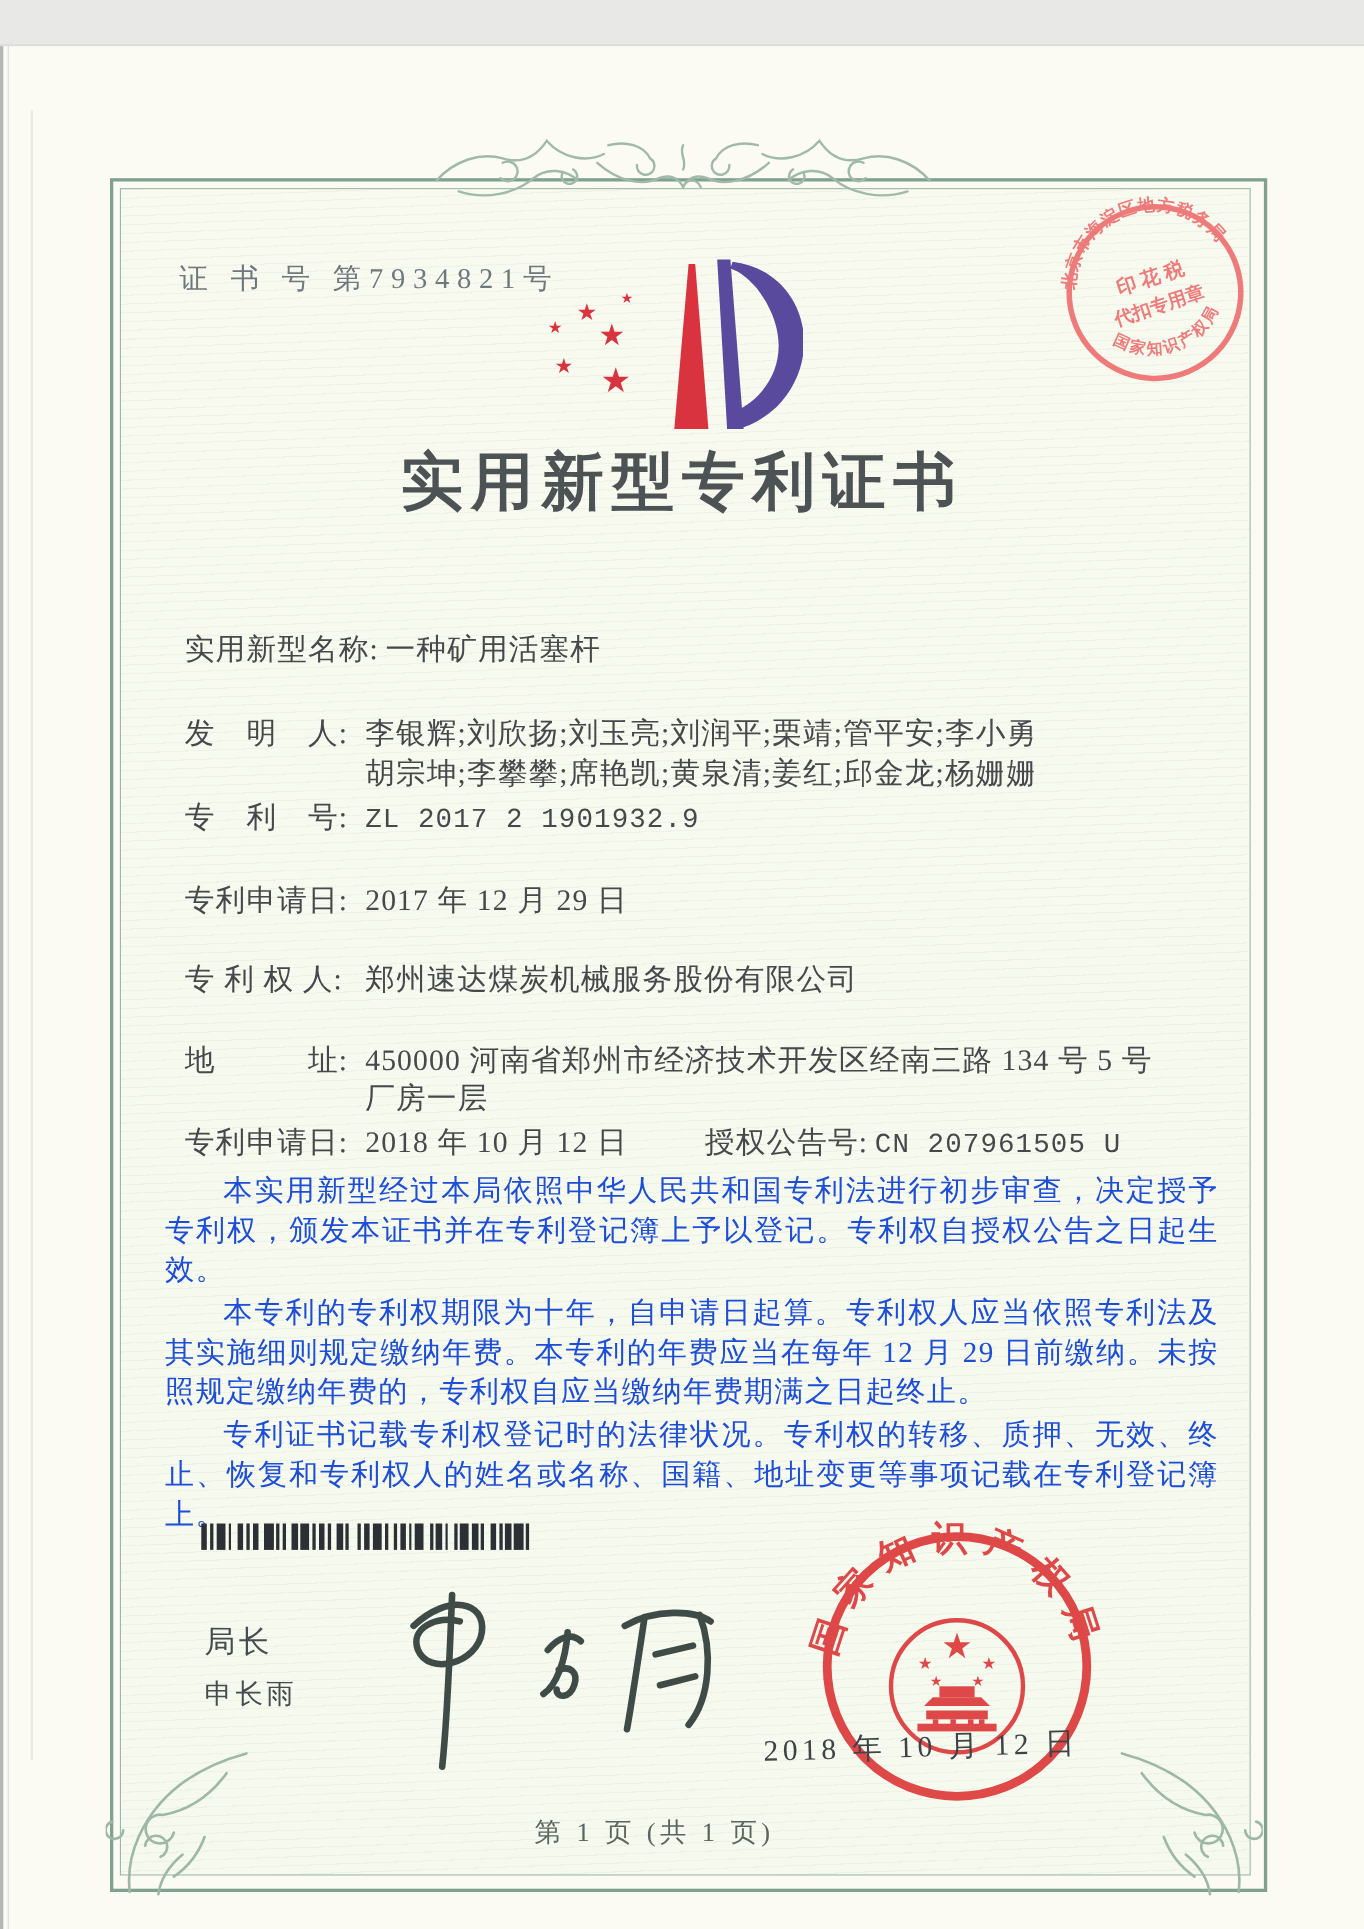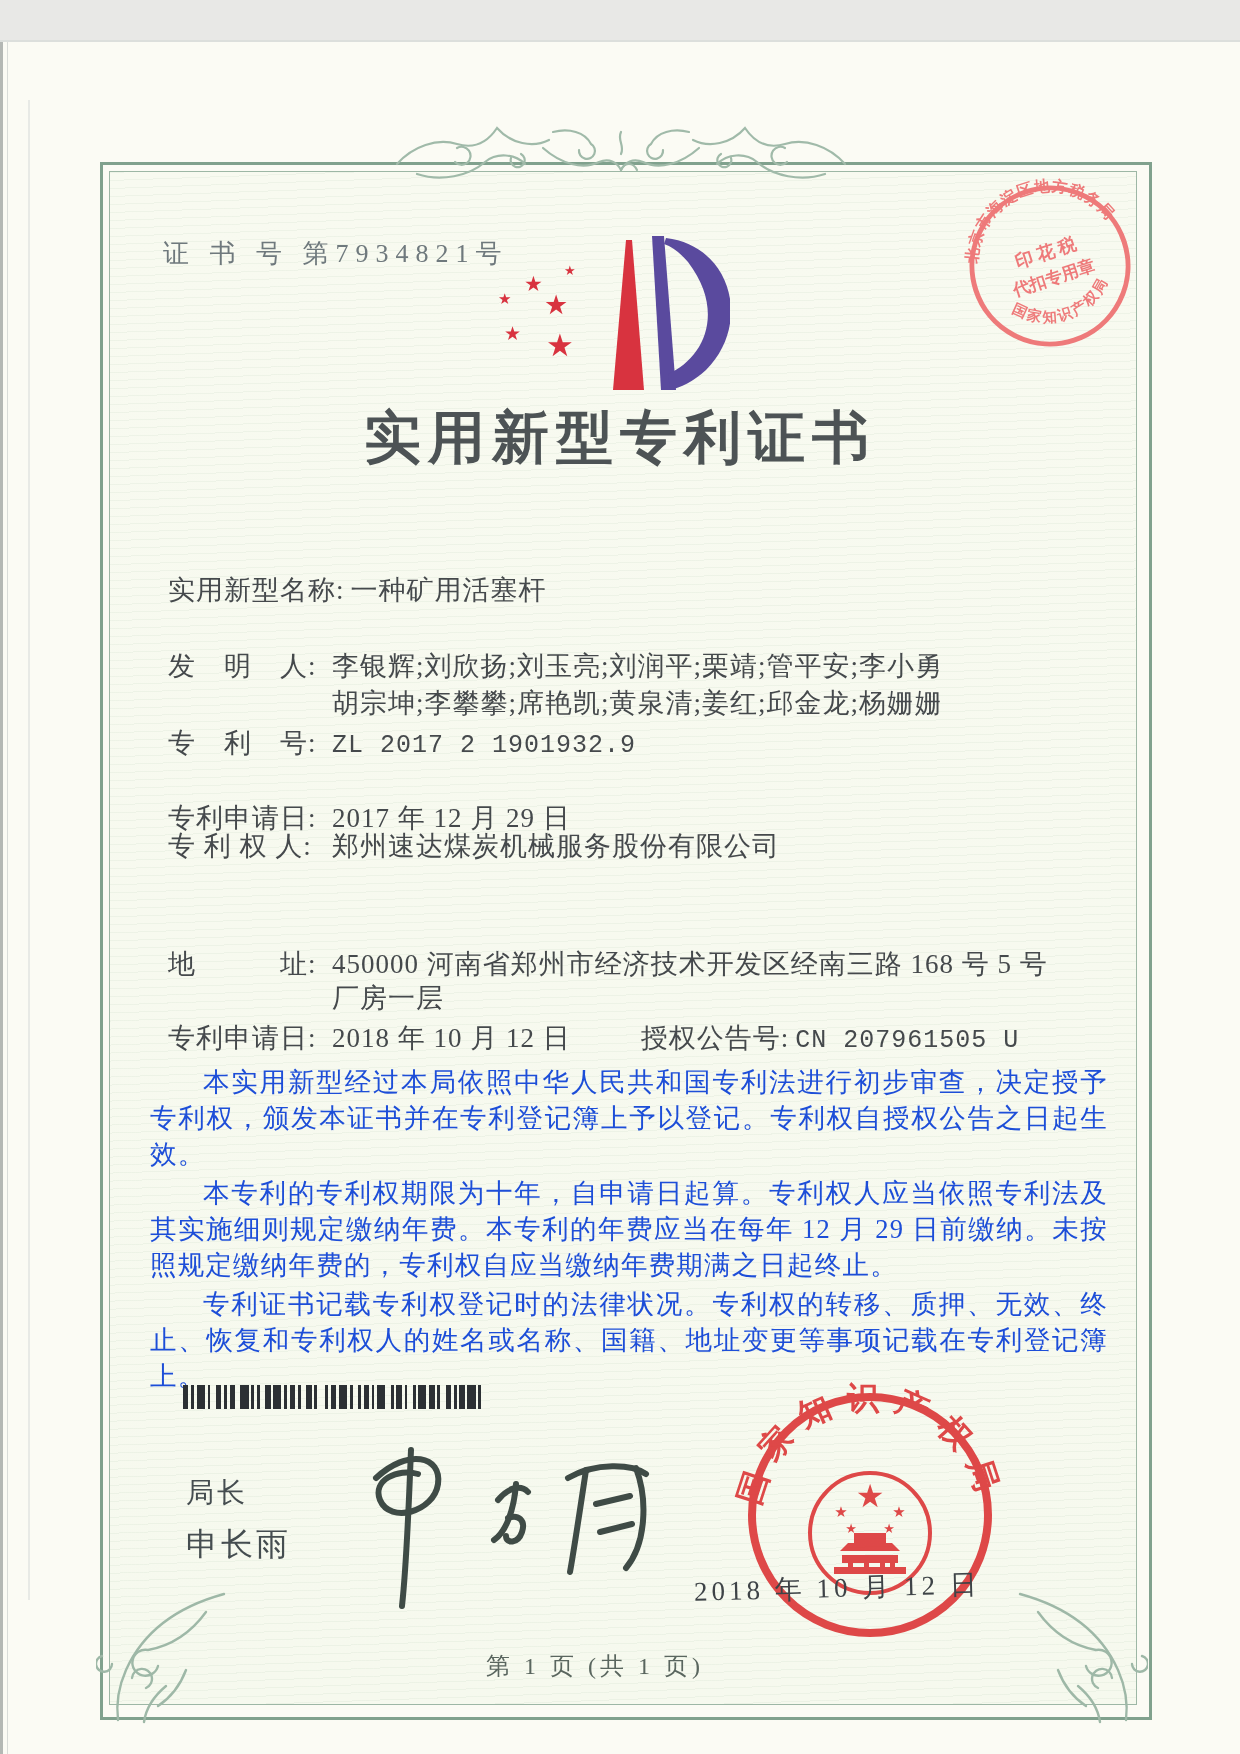--- a/index.html
+++ b/index.html
@@ -33,21 +33,21 @@
   .mono{font-family:"Liberation Mono","DejaVu Sans Mono",monospace;font-size:25px;}
   .cont{position:absolute;left:332px;white-space:nowrap;font-size:27px;color:#45494c;letter-spacing:1px;}
   
   .paras{position:absolute;left:150px;top:1024px;width:958px;font-size:26.5px;line-height:36px;
          text-align:justify;color:#1d4ed8;letter-spacing:1.2px;}
   .paras p{margin:0 0 3px 0;text-indent:2em;}
   
   .barcode{position:absolute;left:183px;top:1345px;width:304px;height:24px;font-size:0;white-space:nowrap;}
   
   .sig-title{position:absolute;left:186px;top:1434px;font-size:28px;color:#454d50;letter-spacing:3px;}
-  .sig-name{position:absolute;left:186px;top:1483px;font-size:32px;color:#454d50;letter-spacing:3px;}
+  .sig-name{position:absolute;left:186px;top:1483px;font-size:25px;color:#454d50;letter-spacing:3px;}
   .sig-svg{position:absolute;left:348px;top:1398px;}
   
   .seal-big{position:absolute;left:730px;top:1335px;}
   .seal-date{position:absolute;left:694px;top:1530px;font-size:27px;color:#3e4347;
              letter-spacing:4px;transform:rotate(-1.5deg);}
   .tax-stamp{position:absolute;left:962px;top:138px;transform:rotate(-18deg);}
   .footer{position:absolute;left:0;top:1610px;width:1190px;text-align:center;
           font-size:24px;color:#5a665f;letter-spacing:4px;}
   .ornament{position:absolute;}
 </style>
@@ -137,25 +137,25 @@
   <div class="row" style="top:608px">
     <span class="lbl">发　明　人:</span><span class="val">李银辉;刘欣扬;刘玉亮;刘润平;栗靖;管平安;李小勇</span>
   </div>
   <div class="cont" style="top:645px">胡宗坤;李攀攀;席艳凯;黄泉清;姜红;邱金龙;杨姗姗</div>
   <div class="row" style="top:685px">
     <span class="lbl">专　利　号:</span><span class="val mono">ZL 2017 2 1901932.9</span>
   </div>
   <div class="row" style="top:760px">
     <span class="lbl">专利申请日:</span><span class="val">2017 年 12 月 29 日</span>
   </div>
-  <div class="row" style="top:788px">
+  <div class="row" style="top:832px">
     <span class="lbl">专 利 权 人:</span><span class="val">郑州速达煤炭机械服务股份有限公司</span>
   </div>
   <div class="row" style="top:906px">
-    <span class="lbl">地　　　址:</span><span class="val">450000  河南省郑州市经济技术开发区经南三路 168 号 5 号</span>
+    <span class="lbl">地　　　址:</span><span class="val">450000  河南省郑州市经济技术开发区经南三路 134 号 5 号</span>
   </div>
   <div class="cont" style="top:940px">厂房一层</div>
   <div class="row" style="top:980px">
     <span class="lbl">专利申请日:</span><span class="val">2018 年 10 月 12 日</span><span class="lbl2">授权公告号:</span><span class="val mono">CN 207961505 U</span>
   </div>
 
   <div class="paras">
     <p>本实用新型经过本局依照中华人民共和国专利法进行初步审查，决定授予专利权，颁发本证书并在专利登记簿上予以登记。专利权自授权公告之日起生效。</p>
     <p>本专利的专利权期限为十年，自申请日起算。专利权人应当依照专利法及其实施细则规定缴纳年费。本专利的年费应当在每年 12 月 29 日前缴纳。未按照规定缴纳年费的，专利权自应当缴纳年费期满之日起终止。</p>
     <p>专利证书记载专利权登记时的法律状况。专利权的转移、质押、无效、终止、恢复和专利权人的姓名或名称、国籍、地址变更等事项记载在专利登记簿上。</p>

